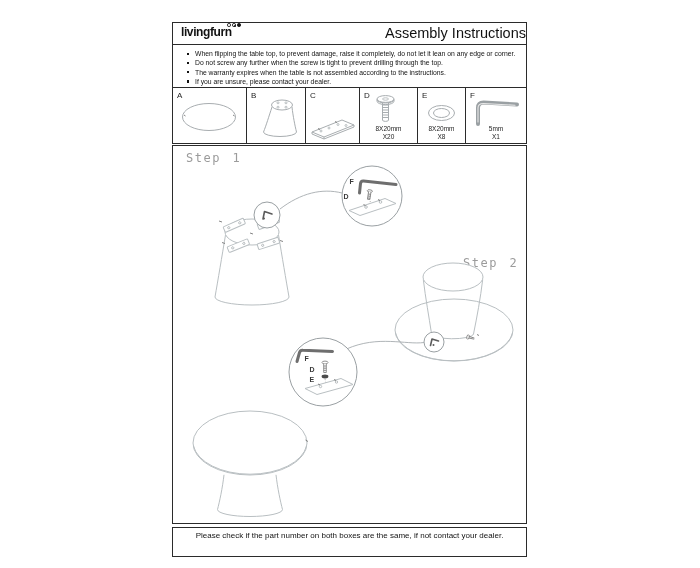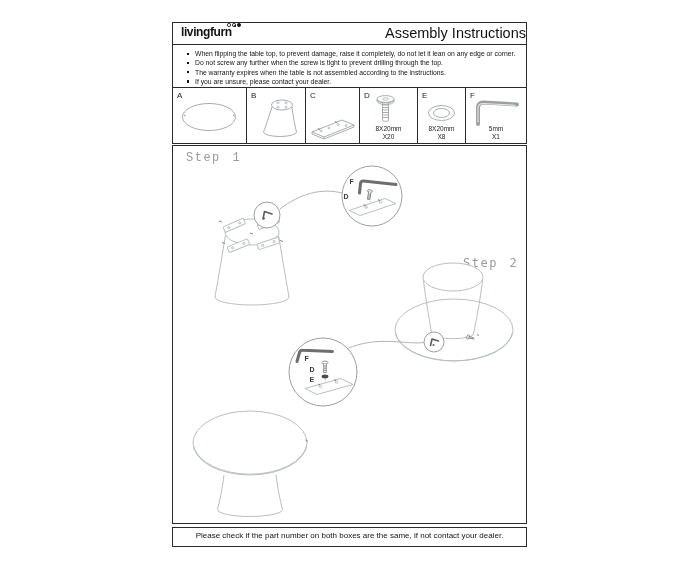--- a/index.html
+++ b/index.html
@@ -28,25 +28,25 @@
   .cell:last-child{border-right:none;flex:1;}
   .pletter{position:absolute;left:4px;top:3px;font-size:8px;color:#222;}
   .cell svg{position:absolute;left:0;top:0;}
   .pspec{position:absolute;left:0;right:0;bottom:3px;text-align:center;font-size:6.5px;line-height:7.5px;color:#1d1d1d;}
 
   
   #main{top:145px;height:379px;}
   #main svg{position:absolute;left:0;top:0;}
   .steplab{position:absolute;font-family:"DejaVu Sans Mono",monospace;font-size:12px;
            letter-spacing:1.5px;word-spacing:3px;color:#9b9b9b;}
-  #step1lab{left:13px;top:5px;font-family:Liberation Mono, monospace;}
+  #step1lab{left:13px;top:5px;}
   #step2lab{left:290px;top:110px;}
 
   
-  #ftr{top:527px;height:20px;text-align:center;}
+  #ftr{top:527px;height:30px;text-align:center;}
   #ftr div{font-size:8px;line-height:15px;color:#131313;}
 
   
   .lg{stroke:#b9bfc2;stroke-width:1;fill:#fff;}
   .ln{stroke:#b9bfc2;stroke-width:1;fill:none;}
   .cir{stroke:#9aa0a3;stroke-width:1;fill:#fff;}
   .lead{stroke:#a6acaf;stroke-width:0.9;fill:none;}
   .tool{stroke:#6e6e6e;stroke-width:3;fill:none;stroke-linecap:round;stroke-linejoin:round;}
   .key{stroke:#5b5b5b;stroke-width:1.6;fill:none;stroke-linecap:round;stroke-linejoin:round;}
   .sg{stroke:#777;stroke-width:0.8;fill:#fff;}

